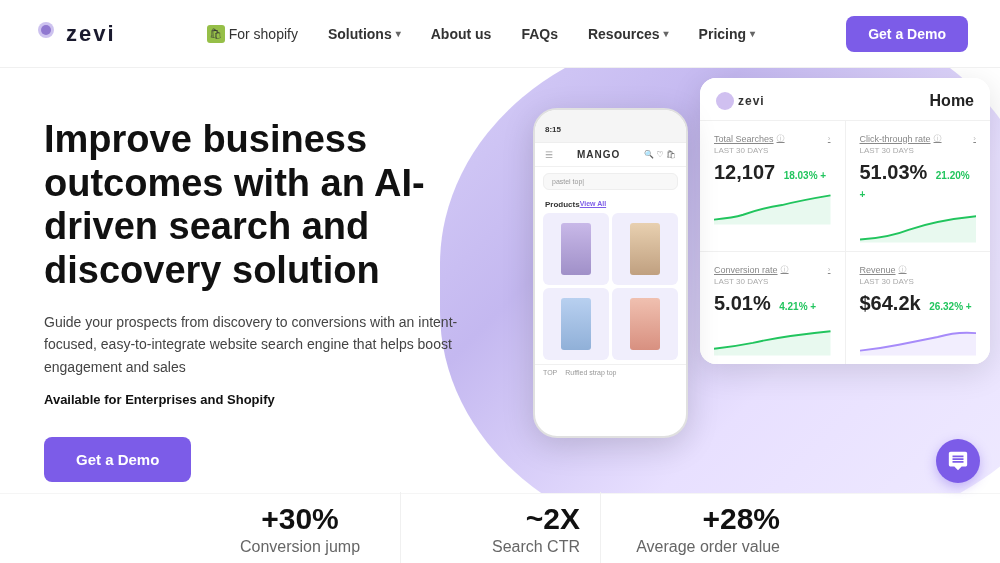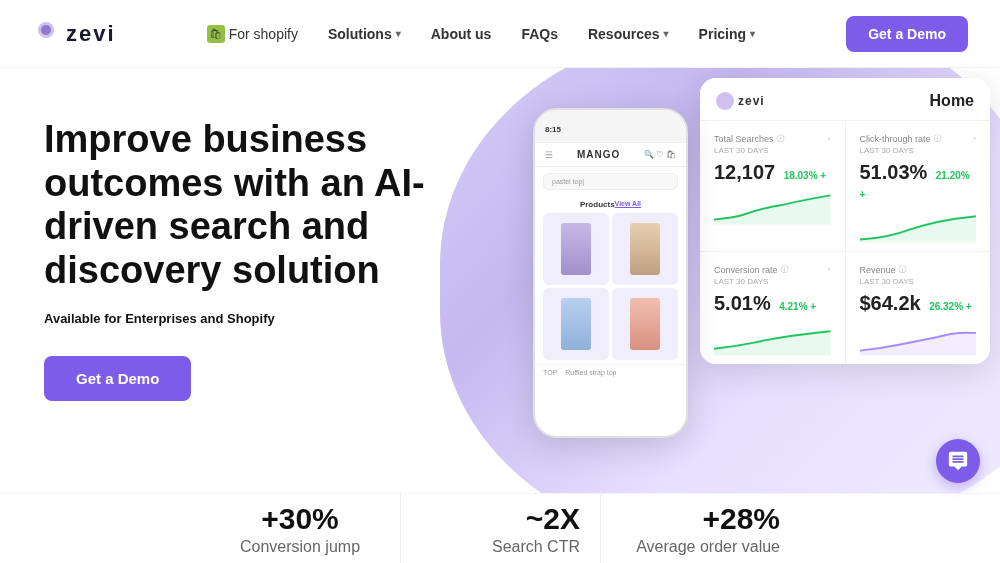--- a/index.html
+++ b/index.html
@@ -89,21 +89,21 @@
       border-bottom: 1px solid #f0f0f0;
     }
     .phone-brand { font-size: 10px; font-weight: 700; color: #333; letter-spacing: 1px; }
     .phone-icons { font-size: 8px; color: #666; display: flex; gap: 3px; }
     .phone-search-bar {
       background: #f8f8f8; margin: 6px 8px; padding: 4px 8px;
       border-radius: 6px; font-size: 7px; color: #999; border: 1px solid #eee;
     }
     .phone-products-label {
       padding: 4px 10px; font-size: 8px; font-weight: 600; color: #333;
-      display: flex; justify-content: center;
+      display: flex; justify-content: flex-start;
     }
     .view-all { font-size: 7px; color: #7c5ce8; text-decoration: underline; }
     .phone-grid {
       display: grid; grid-template-columns: 1fr 1fr; gap: 3px; padding: 0 8px;
     }
     .phone-product {
       background: #f0eefc; border-radius: 6px; height: 72px;
       overflow: hidden; position: relative;
     }
     .phone-product-inner {
@@ -134,21 +134,21 @@
     .dash-logo { display: flex; align-items: center; gap: 4px; }
     .dash-logo-dot { width: 18px; height: 18px; background: #d0c0f0; border-radius: 50%; }
     .dash-logo-text { font-size: 12px; font-weight: 700; color: #333; letter-spacing: 1px; }
     .dash-title { font-size: 16px; font-weight: 600; color: #222; margin-left: auto; }
     .dash-grid {
       display: grid; grid-template-columns: 1fr 1fr; gap: 1px; background: #f0f0f0;
     }
     .dash-metric {
       background: #fff; padding: 12px 14px 8px;
     }
-    .metric-label { font-size: 9px; color: #888; margin-bottom: 2px; display: flex; align-items: center; gap: 3px; }
+    .metric-label { font-size: 9px; color: #888; margin-bottom: 2px; display: flex; align-items: center; gap: 3px; text-decoration: underline; }
     .metric-period { font-size: 8px; color: #aaa; display: block; margin-bottom: 6px; }
     .metric-value { font-size: 20px; font-weight: 700; color: #222; }
     .metric-change { font-size: 10px; font-weight: 600; margin-left: 4px; }
     .metric-change.up { color: #22c55e; }
     .chart-mini {
       height: 35px; margin-top: 6px; position: relative; overflow: hidden;
     }
     .info-icon { font-size: 8px; color: #bbb; }
     .arrow-icon { font-size: 8px; color: #bbb; margin-left: auto; }
 
@@ -213,20 +213,21 @@
   </div>
 
   <button class="nav-cta">Get a Demo</button>
 </nav>
 
 <div class="hero">
   <div class="hero-bg"></div>
 
   <div class="hero-left">
     <h1 class="hero-title">Improve business outcomes with an AI-driven search and discovery solution</h1>
+    <p class="hero-sub">Guide your prospects from discovery to conversions with an intent-focused, easy-to-integrate website search engine that helps boost engagement and sales</p>
     <p class="hero-badge">Available for Enterprises and Shopify</p>
     <button class="hero-btn">Get a Demo</button>
   </div>
 
   <div class="hero-right">
 
     <div class="phone-mockup">
       <div class="phone-top">
         <span class="phone-time">8:15</span>
       </div>

